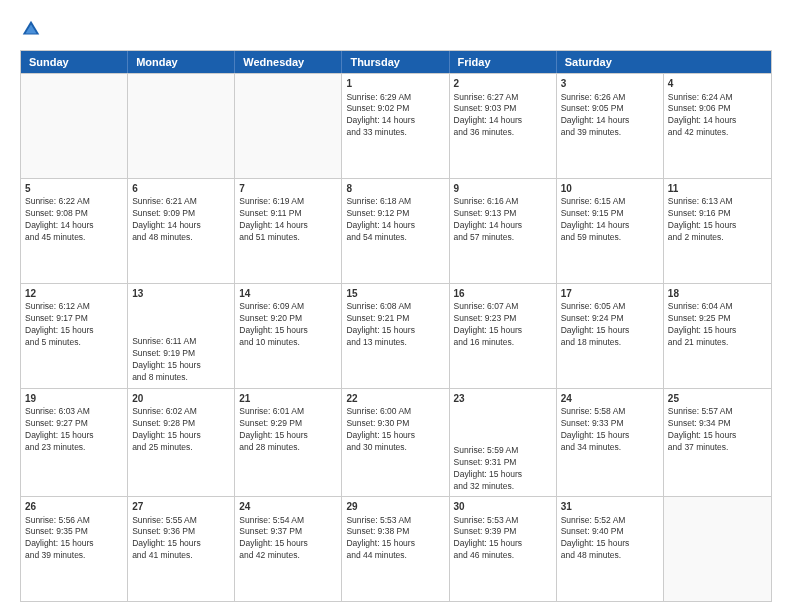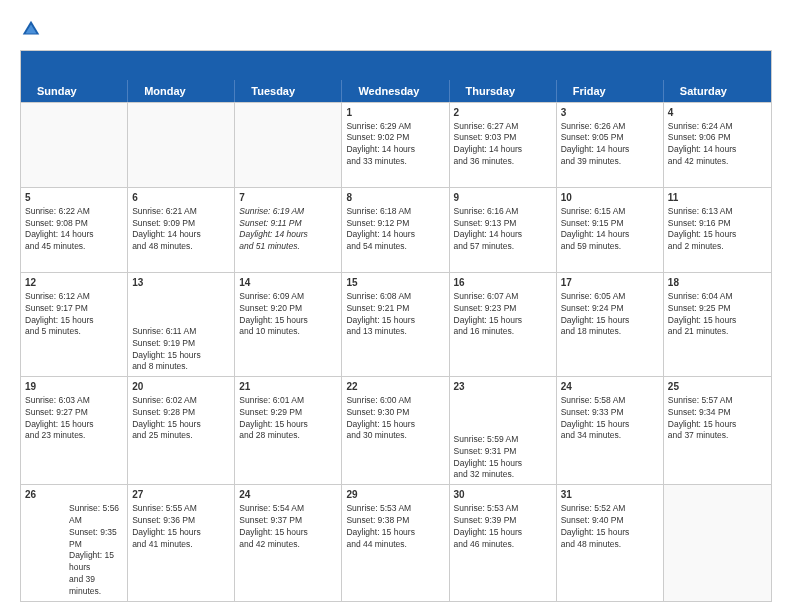--- a/index.html
+++ b/index.html
@@ -60,24 +60,23 @@
     }
     .cal-header {
       display: grid;
       grid-template-columns: repeat(7, 1fr);
       background: #1a5fad;
     }
     .cal-header-cell {
       color: #fff;
       font-size: 11px;
       font-weight: bold;
-      padding: 5px 16px;
+      padding: 5px 8px;
       text-align: left;
       border-right: 1px solid #4a7fc0;
-      margin-top: 29px;
     }
     .cal-header-cell:last-child { border-right: none; }
     .cal-body {
       flex: 1;
       display: flex;
       flex-direction: column;
     }
     .cal-row {
       display: grid;
       grid-template-columns: repeat(7, 1fr);
@@ -125,21 +124,20 @@
     <div class="title-block">
       <div class="month-year"></div>
       <div class="location"></div>
     </div>
   </div>
 
   <div class="calendar">
     <div class="cal-header">
     <div class="cal-header-cell">Sunday</div>
         <div class="cal-header-cell">Monday</div>
-        <div class="cal-header-cell">Tuesday</div>
         <div class="cal-header-cell">Wednesday</div>
         <div class="cal-header-cell">Thursday</div>
         <div class="cal-header-cell">Friday</div>
         <div class="cal-header-cell">Saturday</div>
       </div>
     <div class="cal-body">
     <div class="cal-row">
           <div class="cal-cell empty"></div>
           <div class="cal-cell empty"></div>
           <div class="cal-cell empty"></div>
@@ -182,21 +180,21 @@
           </div>
           <div class="cal-cell">
             <span class="day-num">6</span>
             <div class="cell-text" style="white-space: pre-line;">Sunrise: 6:21 AM
 Sunset: 9:09 PM
 Daylight: 14 hours
 and 48 minutes.</div>
           </div>
           <div class="cal-cell">
             <span class="day-num">7</span>
-            <div class="cell-text" style="white-space: pre-line; font-style: italic;">Sunrise: 6:19 AM
+            <div class="cell-text" style="white-space: pre-line;">Sunrise: 6:19 AM
 Sunset: 9:11 PM
 Daylight: 14 hours
 and 51 minutes.</div>
           </div>
           <div class="cal-cell">
             <span class="day-num">8</span>
             <div class="cell-text" style="white-space: pre-line;">Sunrise: 6:18 AM
 Sunset: 9:12 PM
 Daylight: 14 hours
 and 54 minutes.</div>
@@ -321,21 +319,21 @@
             <span class="day-num">25</span>
             <div class="cell-text" style="white-space: pre-line;">Sunrise: 5:57 AM
 Sunset: 9:34 PM
 Daylight: 15 hours
 and 37 minutes.</div>
           </div>
         </div>
         <div class="cal-row">
           <div class="cal-cell">
             <span class="day-num">26</span>
-            <div class="cell-text" style="white-space: pre-line; margin-left: 44px;">Sunrise: 5:56 AM
+            <div class="cell-text" style="white-space: pre-line;">Sunrise: 5:56 AM
 Sunset: 9:35 PM
 Daylight: 15 hours
 and 39 minutes.</div>
           </div>
           <div class="cal-cell">
             <span class="day-num">27</span>
             <div class="cell-text" style="white-space: pre-line;">Sunrise: 5:55 AM
 Sunset: 9:36 PM
 Daylight: 15 hours
 and 41 minutes.</div>

